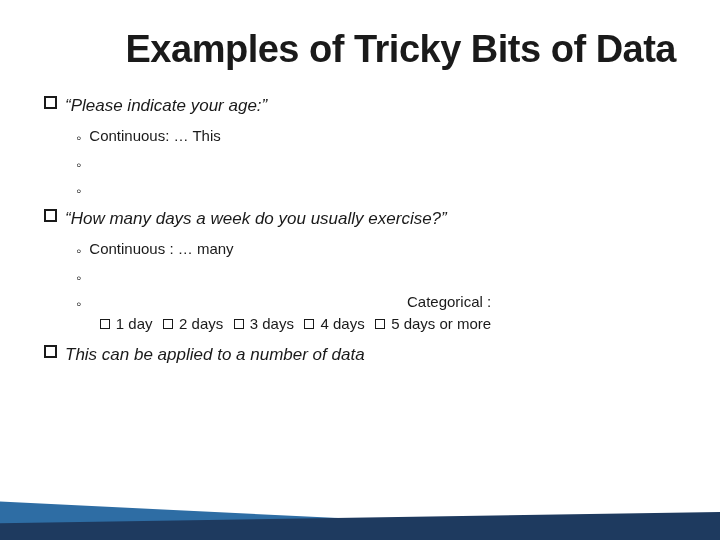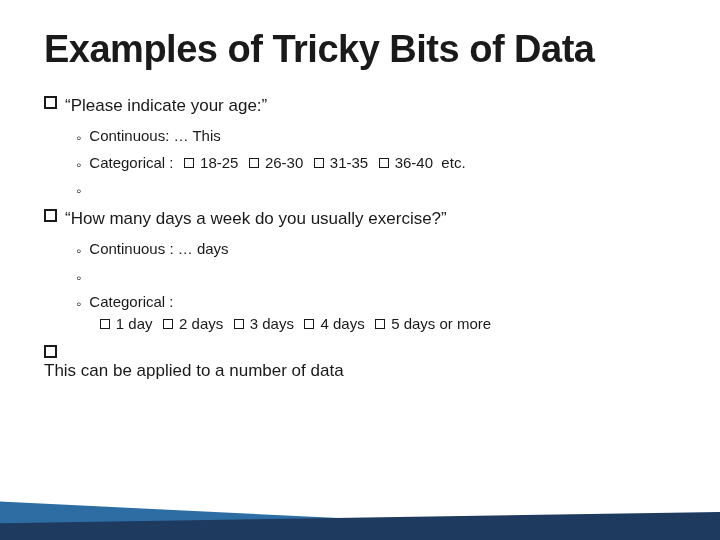--- a/index.html
+++ b/index.html
@@ -11,20 +11,21 @@
       overflow: hidden;
       position: relative;
     }
 
     .slide {
       width: 720px;
       height: 540px;
       background: #ffffff;
       padding: 28px 44px 20px 44px;
       position: relative;
+      text-align: right;
     }
 
     .title {
       font-family: 'Arial Black', 'Impact', sans-serif;
       font-size: 38px;
       font-weight: 900;
       color: #1a1a1a;
       margin-bottom: 22px;
       letter-spacing: -0.5px;
     }
@@ -47,20 +48,21 @@
       height: 13px;
       border: 2px solid #1a1a1a;
       margin-right: 8px;
       margin-top: 3px;
       flex-shrink: 0;
     }
 
     .bullet-text {
       font-size: 17px;
       font-family: 'Arial', sans-serif;
+      font-style: italic;
     }
 
     .sub-list {
       margin-left: 32px;
       margin-top: 3px;
       margin-bottom: 4px;
     }
 
     .sub-item {
       display: flex;
@@ -133,59 +135,52 @@
         <span>“Please indicate your age:”</span>
       </span>
     </div>
     <div class="sub-list">
       <div class="sub-item">
         <span class="sub-bullet">◦</span>
         <span class="sub-text">Continuous: … This</span>
       </div>
       <div class="sub-item">
         <span class="sub-bullet">◦</span>
-        <span class="sub-text">
-          Categorical :&nbsp;
-          <span class="checkbox"></span> 18-25&nbsp;
-          <span class="checkbox"></span> 26-30&nbsp;
-          <span class="checkbox"></span> 31-35&nbsp;
-          <span class="checkbox"></span> 36-40&nbsp; etc.
-        </span>
       </div>
       <div class="sub-item">
         <span class="sub-bullet">◦</span>
       </div>
     </div>
 
     <div class="bullet-item" style="margin-top:0;">
       <span class="bullet-square"></span>
       <span class="bullet-text">“How many days a week do you usually exercise?”</span>
     </div>
     <div class="sub-list">
       <div class="sub-item">
         <span class="sub-bullet">◦</span>
-        <span class="sub-text">Continuous : … days</span>
+        <span class="sub-text">Continuous : … many</span>
       </div>
       <div class="sub-item">
         <span class="sub-bullet">◦</span>
       </div>
       <div class="sub-item">
         <span class="sub-bullet">◦</span>
         <span class="sub-text">
           Categorical :<br>
           &nbsp;&nbsp;<span class="checkbox"></span> 1 day&nbsp;
           <span class="checkbox"></span> 2 days&nbsp;
           <span class="checkbox"></span> 3 days&nbsp;
           <span class="checkbox"></span> 4 days&nbsp;
           <span class="checkbox"></span> 5 days or more
         </span>
       </div>
     </div>
 
-    <div class="bullet-item" style="margin-top:6px;flex-direction:column;">
+    <div class="bullet-item" style="margin-top:6px;">
       <span class="bullet-square"></span>
       <span class="bullet-text">This can be applied to a number of data</span>
     </div>
 
   </div>
 
   <div class="bottom-decoration">
     <div class="bottom-bar-light"></div>
     <div class="bottom-bar-dark"></div>
   </div>

